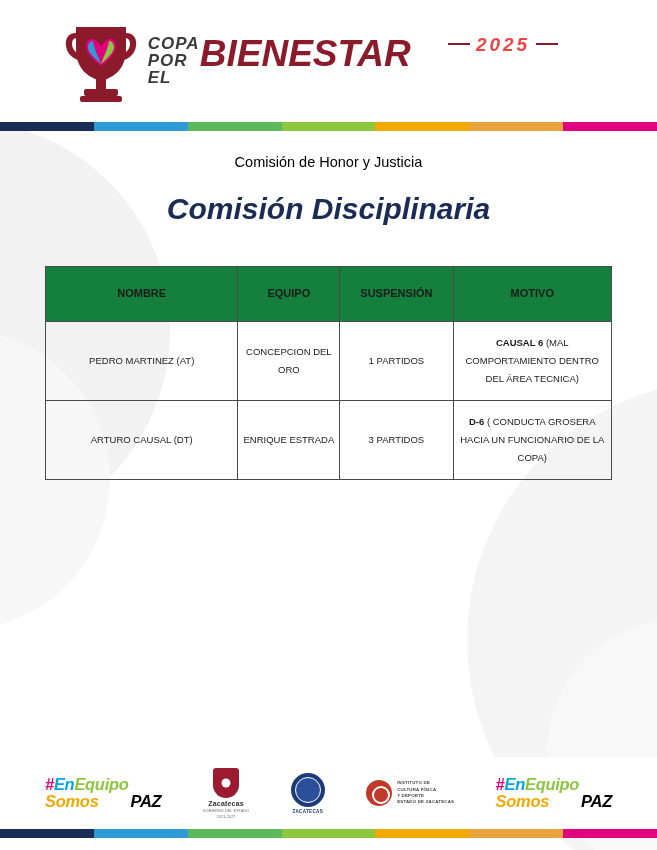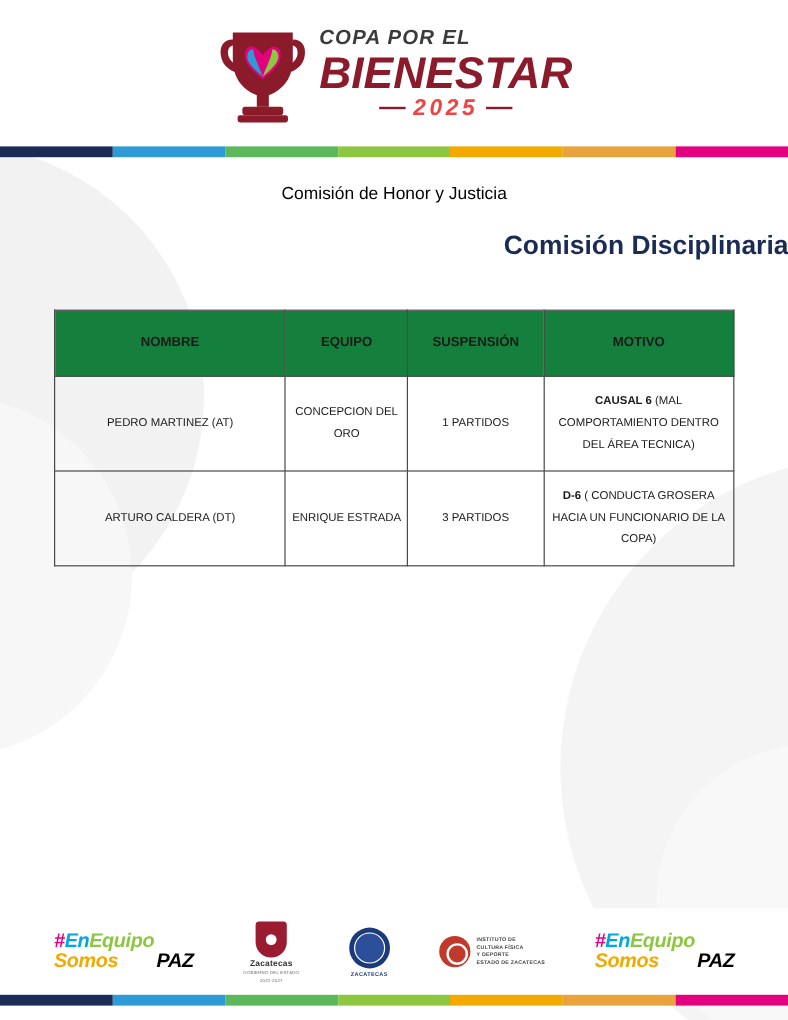--- a/index.html
+++ b/index.html
@@ -57,21 +57,21 @@
     gap: 8px;
   }
   .trophy {
     position: relative;
     width: 78px;
     height: 84px;
   }
   .trophy svg { display: block; }
   .logo-text {
     display: flex;
-    flex-direction: column;
+    flex-direction: row;
     align-items: flex-start;
     line-height: 1;
   }
   .logo-line1 {
     font-size: 17px;
     font-weight: bold;
     font-style: italic;
     letter-spacing: 1px;
     color: #3b3b3b;
     margin-bottom: 2px;
@@ -120,24 +120,24 @@
     z-index: 2;
   }
   .subtitle {
     margin-top: 23px;
     font-size: 14.5px;
     font-weight: normal;
     color: #000000;
   }
   .main-title {
     margin-top: 22px;
-    font-size: 22px;
-    font-weight: bold;
+    font-size: 30px;
+    font-weight: bold;
+    font-style: italic;
     color: #1a2b56;
-    text-align: right;
   }
 
   
   .table-wrap {
     margin: 40px 45px 0 45px;
     position: relative;
     z-index: 2;
   }
   table.disc {
     border-collapse: collapse;
@@ -362,21 +362,21 @@
       </tr>
     </thead>
     <tbody>
       <tr>
         <td>PEDRO MARTINEZ (AT)</td>
         <td>CONCEPCION DEL ORO</td>
         <td>1 PARTIDOS</td>
         <td><span class="motivo-code">CAUSAL 6</span><span> (MAL COMPORTAMIENTO DENTRO DEL ÁREA TECNICA)</span></td>
       </tr>
       <tr>
-        <td>ARTURO CALDERA (DT)</td>
+        <td>ARTURO CAUSAL (DT)</td>
         <td>ENRIQUE ESTRADA</td>
         <td>3 PARTIDOS</td>
         <td><span class="motivo-code">D-6</span><span> ( CONDUCTA GROSERA HACIA UN FUNCIONARIO DE LA COPA)</span></td>
       </tr>
     </tbody>
   </table>
 </div>
 
 <div class="footer">
   <div class="footer-logos">

